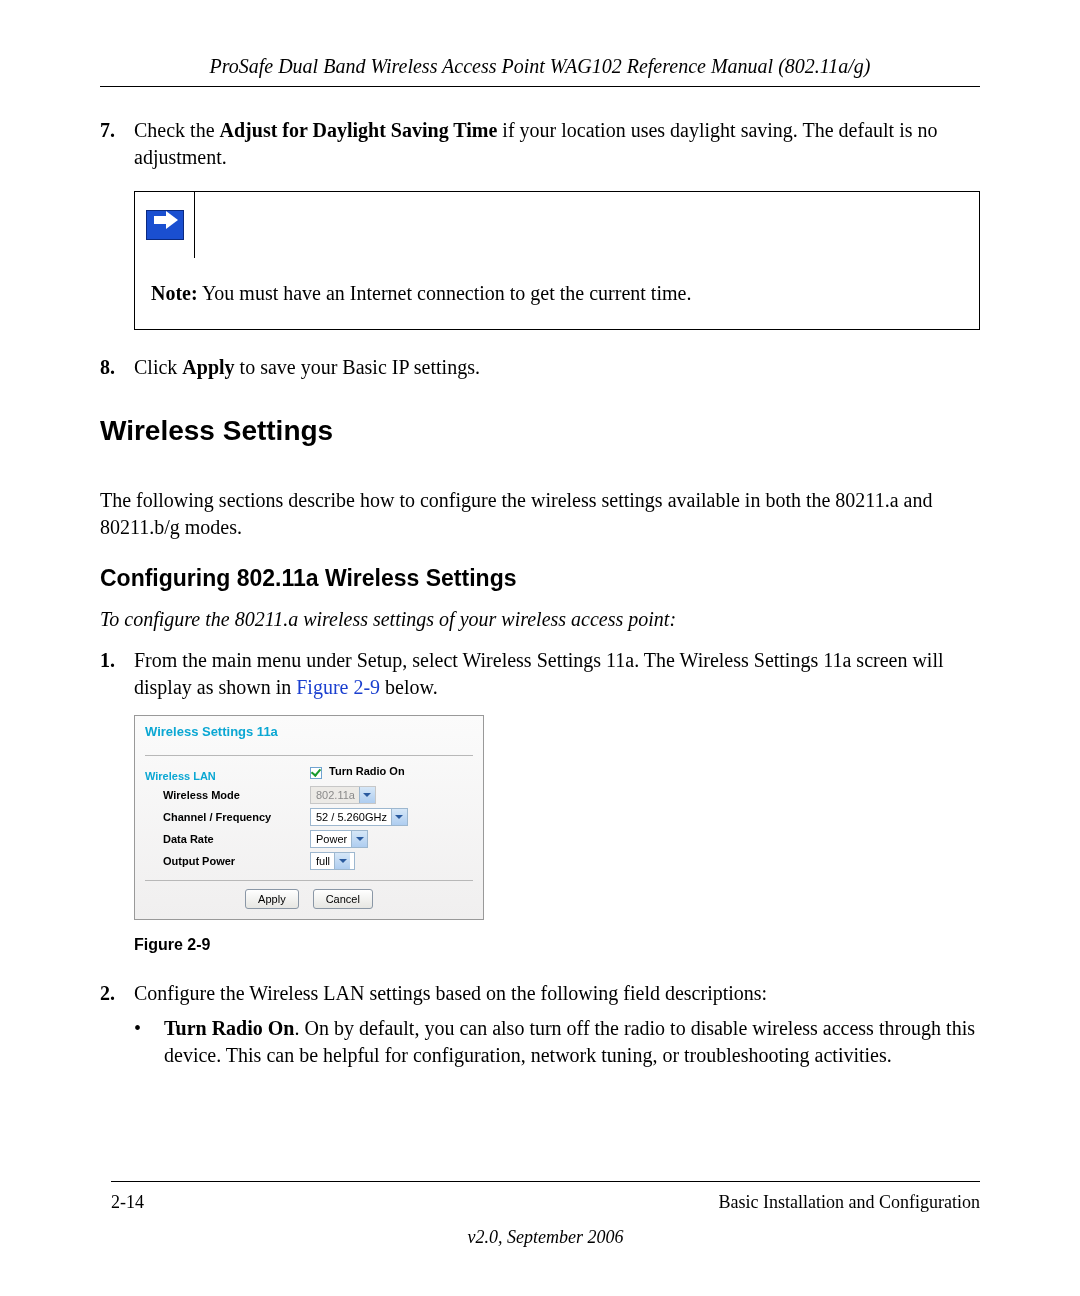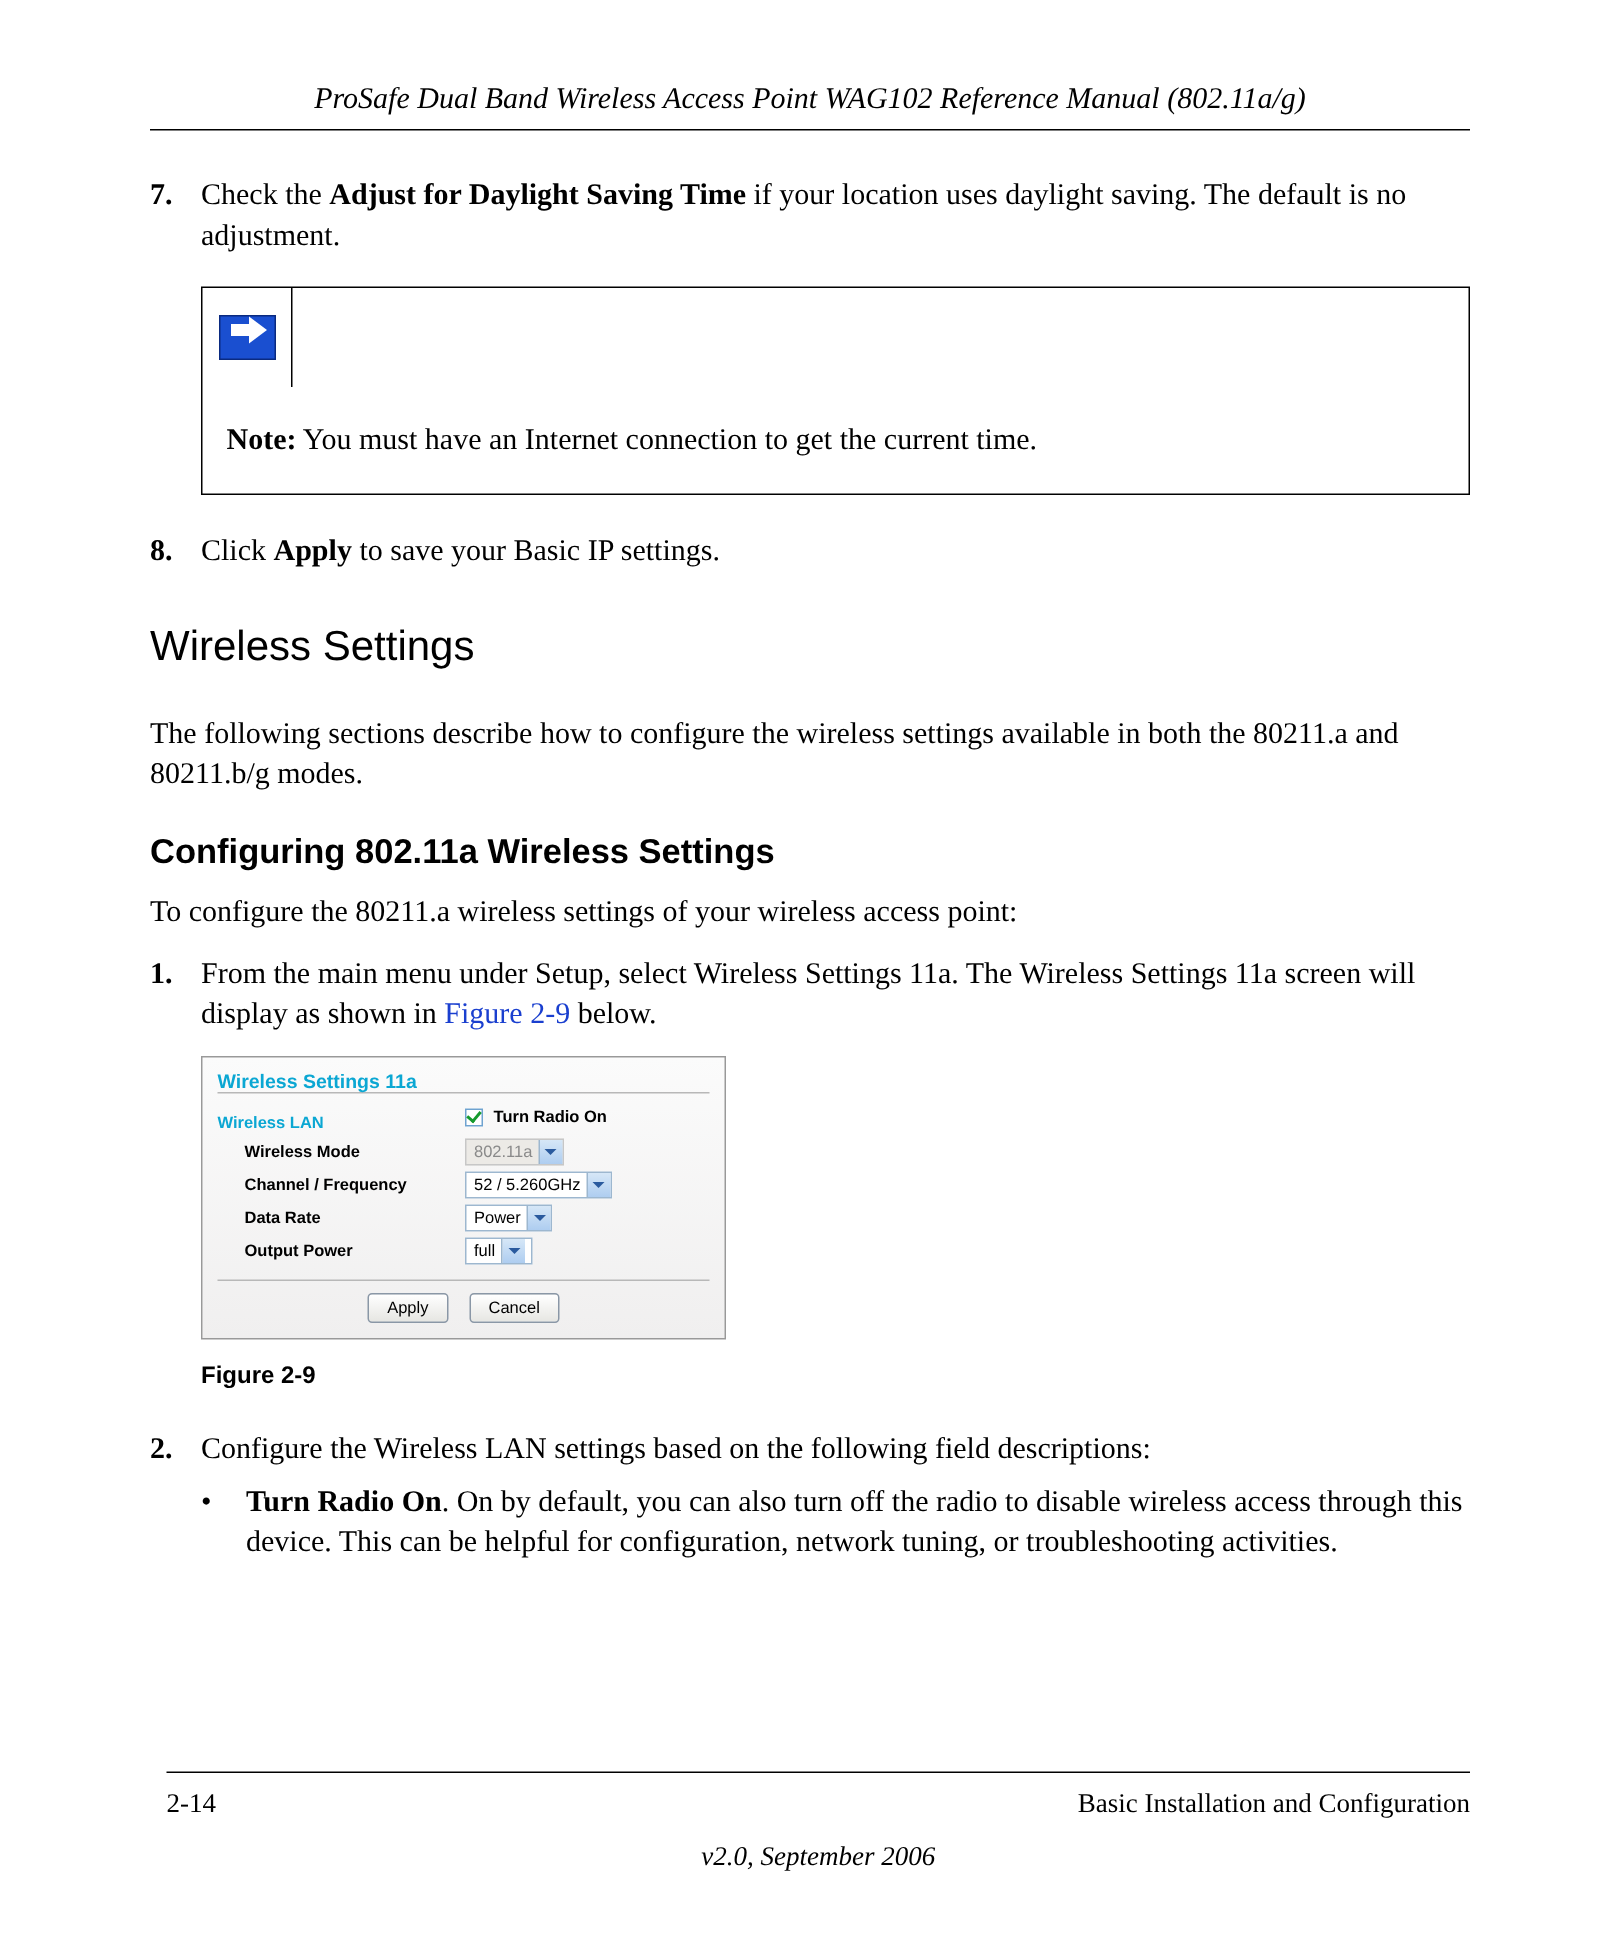--- a/index.html
+++ b/index.html
@@ -78,24 +78,24 @@
       border-bottom: 9px solid transparent;
       border-left: 12px solid #fff;
     }
     .note-text-cell {
       flex: 1;
       padding: 24px 16px;
       font-size: 20px;
     }
     .h1 {
       font-family: Arial, Helvetica, sans-serif;
-      font-weight: normal;
+      font-weight: bold;
       font-size: 28px;
       margin-top: 34px;
-      margin-bottom: 29px;
+      margin-bottom: 40px;
     }
     .para {
       font-size: 20px;
       line-height: 1.35;
       margin-bottom: 24px;
     }
     .h2 {
       font-family: Arial, Helvetica, sans-serif;
       font-weight: bold;
       font-size: 23px;
@@ -112,21 +112,21 @@
       margin-top: 14px;
       background: linear-gradient(180deg, #fbfbfb, #f0efef);
       padding: 8px 10px 10px 10px;
       font-family: Tahoma, Arial, sans-serif;
       font-size: 11px;
     }
     .panel-title {
       color: #0ba7d3;
       font-weight: bold;
       font-size: 13px;
-      padding-bottom: 0;
+      padding-bottom: 16px;
       border-bottom: 1px solid #b8b8b8;
       margin-bottom: 4px;
     }
     .panel-section-label {
       color: #0ba7d3;
       font-weight: bold;
       font-size: 11px;
       padding-top: 8px;
     }
     .panel-row {
@@ -262,21 +262,21 @@
       <span>Click </span><span class="bold">Apply</span><span> to save your Basic IP settings.</span>
     </div>
   </div>
 
   <div class="h1">Wireless Settings</div>
 
   <div class="para">The following sections describe how to configure the wireless settings available in both the 80211.a and 80211.b/g modes.</div>
 
   <div class="h2">Configuring 802.11a Wireless Settings</div>
 
-  <div class="para" style="margin-bottom:14px;">To configure the 80211.a wireless settings of your wireless access point:</div>
+  <div class="para" style="margin-bottom:14px;font-style:italic;">To configure the 80211.a wireless settings of your wireless access point:</div>
 
   <div class="ol-item">
     <div class="ol-num">1.</div>
     <div class="ol-body">
       <span>From the main menu under Setup, select Wireless Settings 11a. The Wireless Settings 11a screen will display as shown in </span><span class="link">Figure 2-9</span><span> below.</span>
     </div>
   </div>
 
   <div class="panel">
     <div class="panel-title">Wireless Settings 11a</div>

